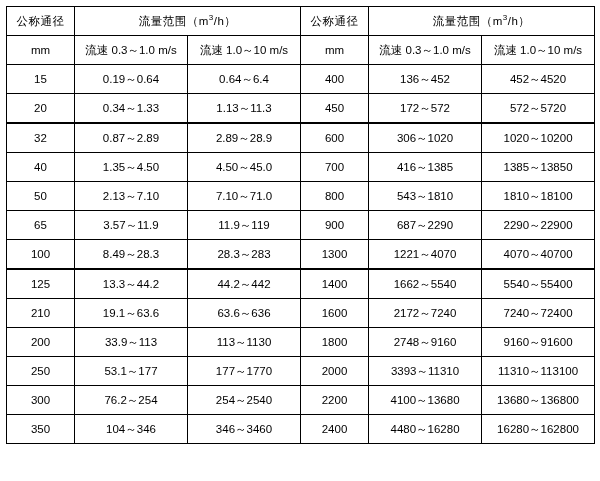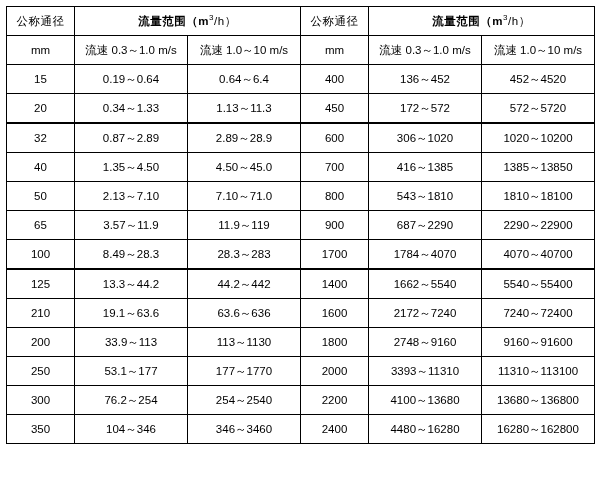--- a/index.html
+++ b/index.html
@@ -55,21 +55,21 @@
     height: 27px;
   }
   .unit-cell {
     font-size: 11.5px;
   }
   .sup {
     font-size: 8px;
     vertical-align: super;
     line-height: 0;
   }
-  .hdr-main .rng-label { letter-spacing: 0.5px; font-weight: bold; }
+  .hdr-main .rng-label { letter-spacing: 0.5px; }
   .num {
     font-size: 11.5px;
     letter-spacing: 0px;
   }
   tr.group-sep td {
     border-top: 2px solid #000000;
     margin-left: 32px;
   }
   .hdr-row-top td {
     border-top: 2px solid #000000;
@@ -154,22 +154,22 @@
           <td class="num">3.57～11.9</td>
           <td class="num">11.9～119</td>
           <td class="num">900</td>
           <td class="num">687～2290</td>
           <td class="num">2290～22900</td>
         </tr>
         <tr>
           <td class="num">100</td>
           <td class="num">8.49～28.3</td>
           <td class="num">28.3～283</td>
-          <td class="num">1700</td>
-          <td class="num">1784～4070</td>
+          <td class="num">1300</td>
+          <td class="num">1221～4070</td>
           <td class="num">4070～40700</td>
         </tr>
         <tr class="group-sep">
           <td class="num">125</td>
           <td class="num">13.3～44.2</td>
           <td class="num">44.2～442</td>
           <td class="num">1400</td>
           <td class="num">1662～5540</td>
           <td class="num">5540～55400</td>
         </tr>

